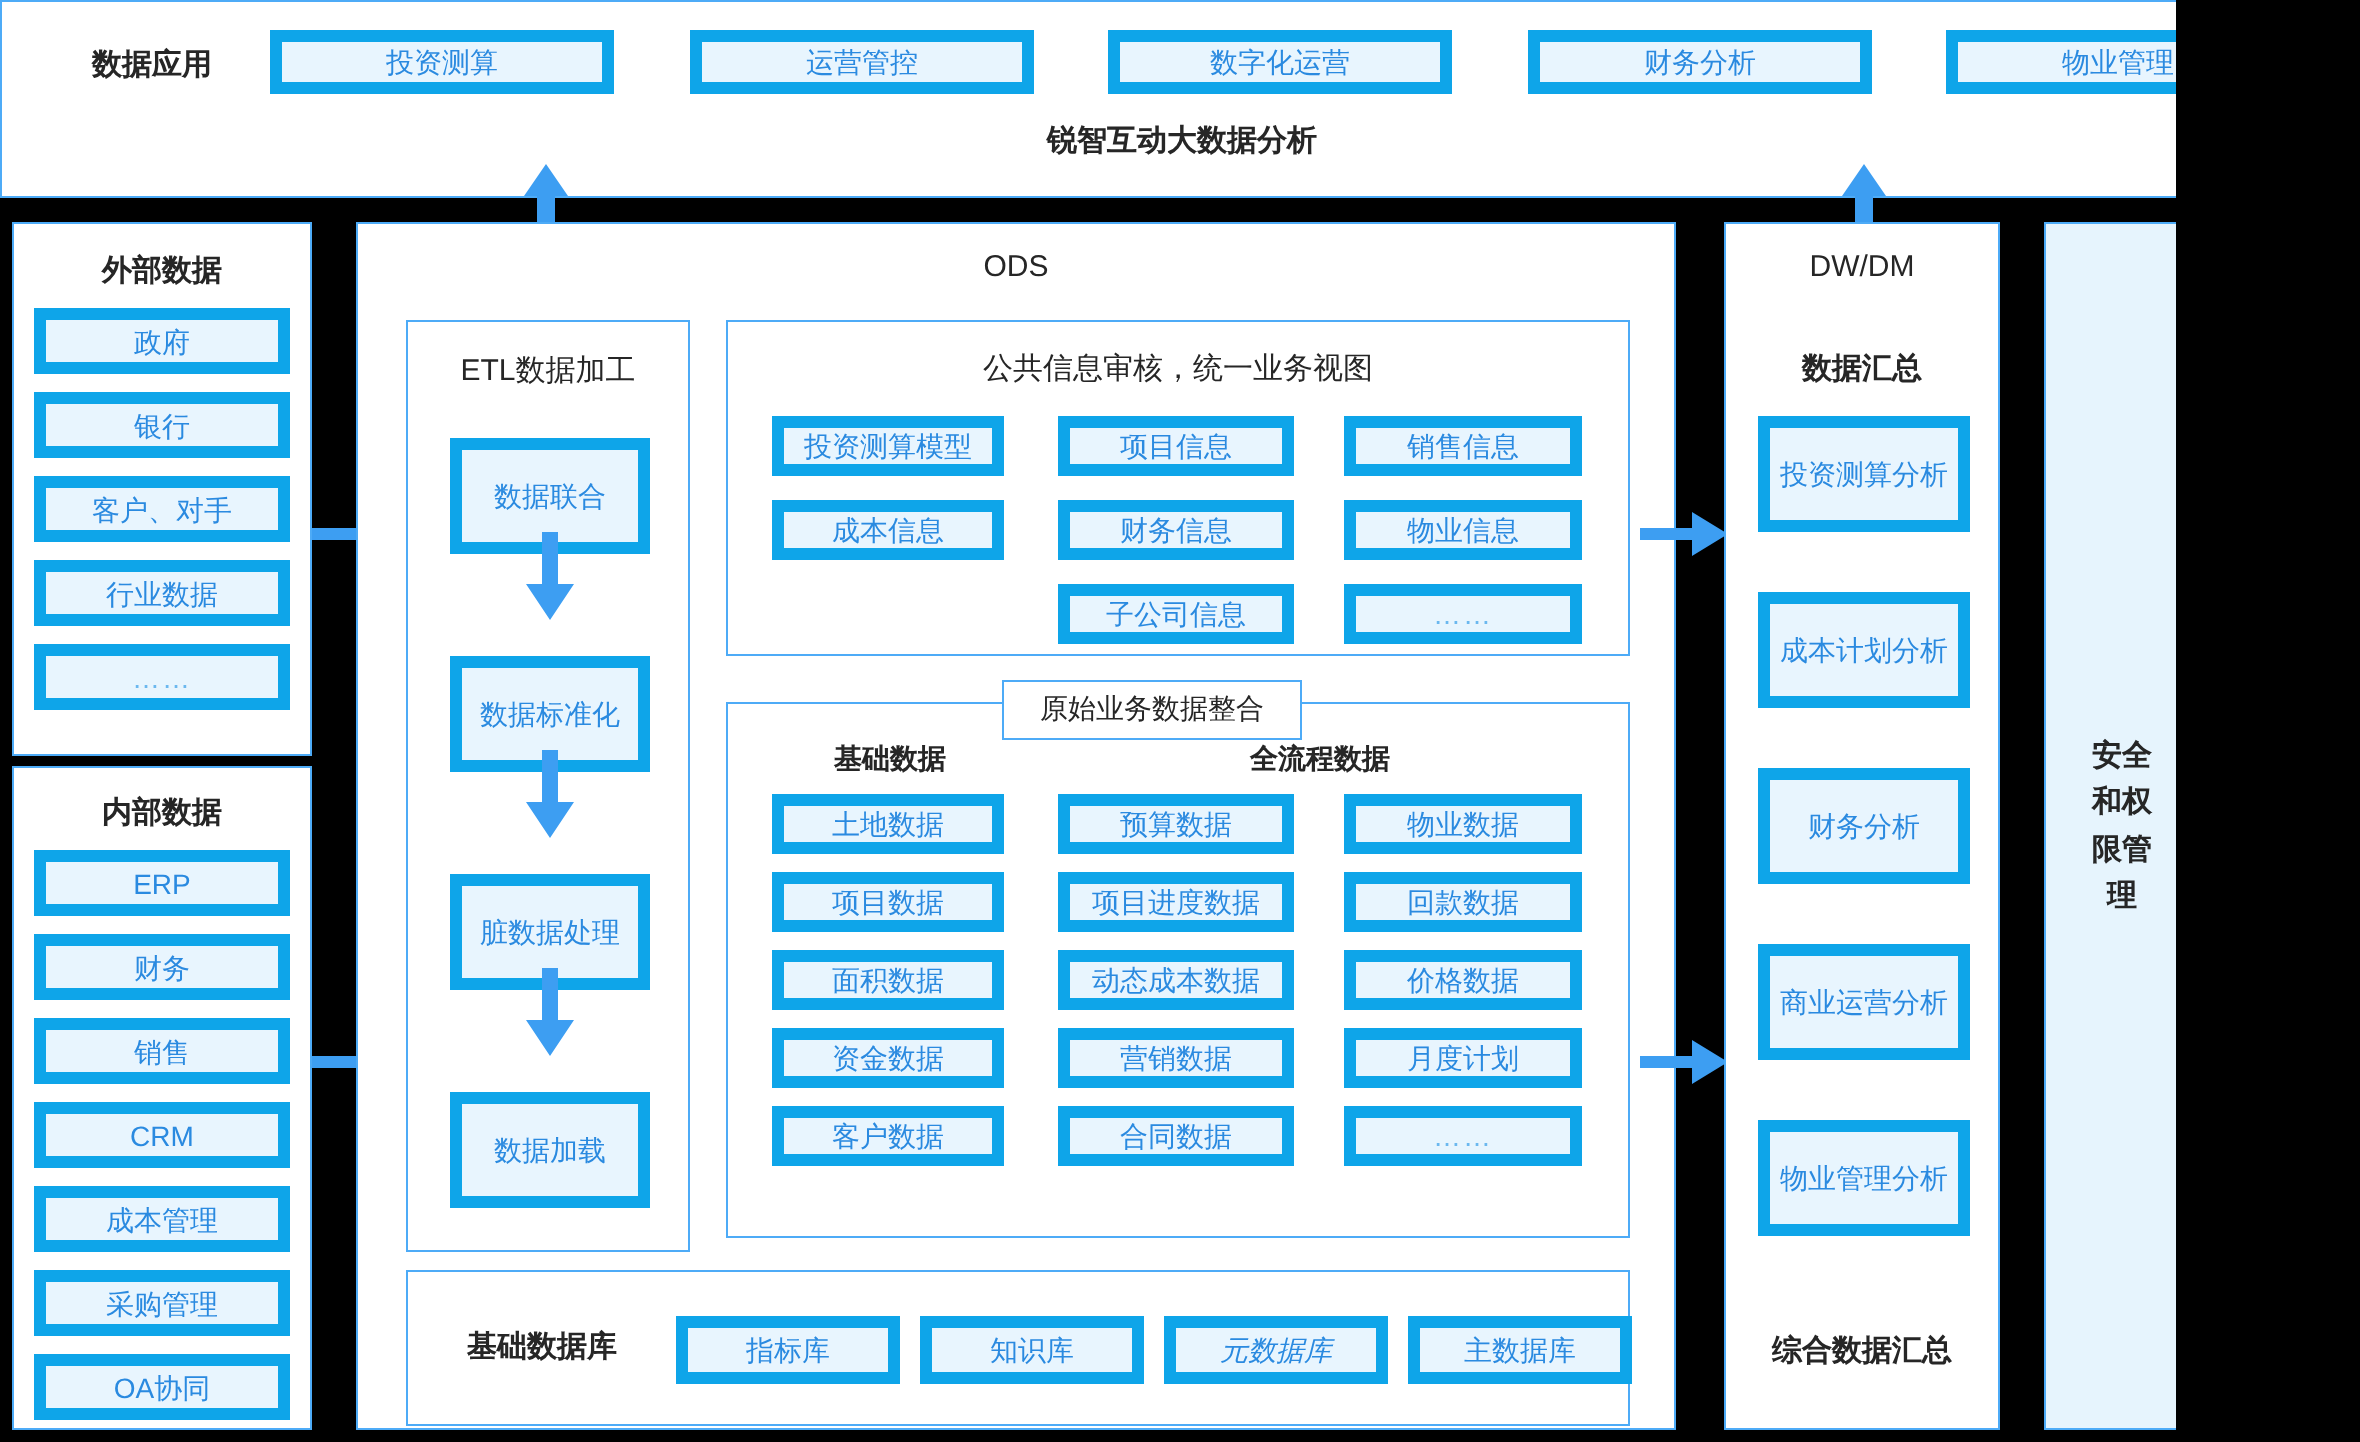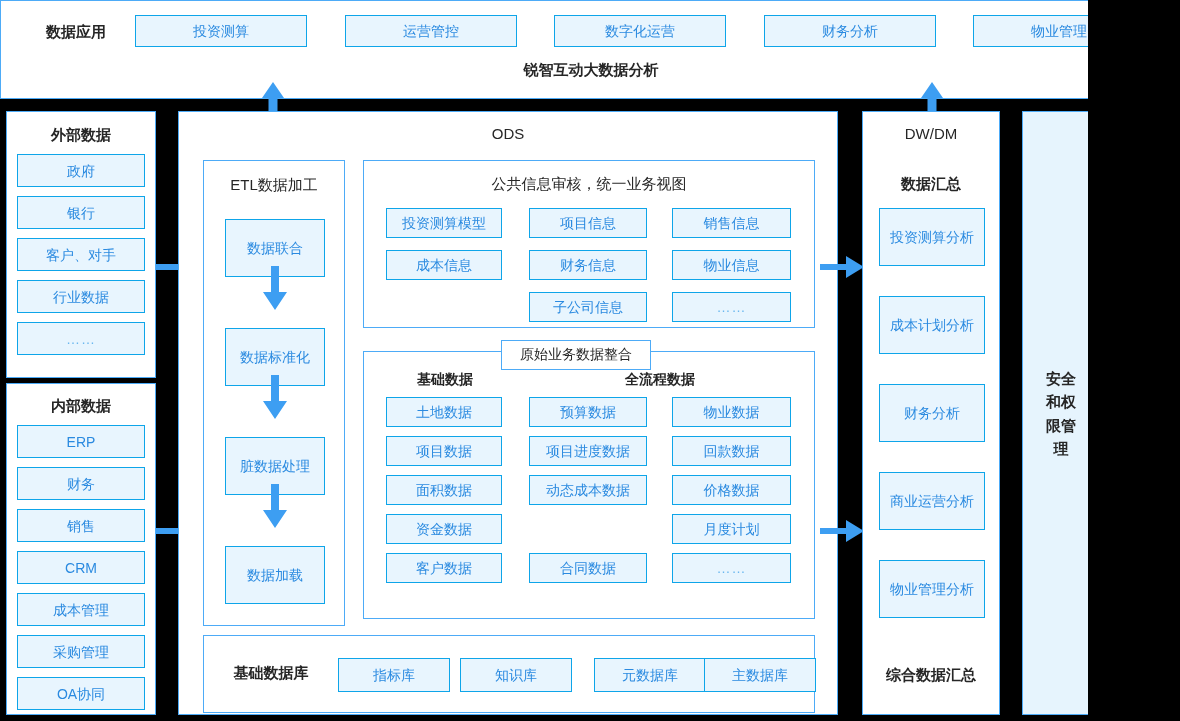--- a/index.html
+++ b/index.html
@@ -17,21 +17,21 @@
   }
 
   
   .panel {
     position: absolute;
     background: #ffffff;
     border: 1px solid #4dabf7;
   }
   .chip {
     background: #e8f5fe;
-    border: 1px solid #0ea5e9;
+    border: 6px solid #0ea5e9;
     color: #2a8ae0;
     display: flex;
     align-items: center;
     justify-content: center;
     font-size: 14px;
     line-height: 1;
     white-space: nowrap;
   }
   .chip.dots { color: #6bb8ef; letter-spacing: 1px; }
   .hdr {
@@ -248,30 +248,31 @@
       <div class="rawchip chip" style="left:22px;top:123px;width:116px;">面积数据</div>
       <div class="rawchip chip" style="left:22px;top:162px;width:116px;">资金数据</div>
       <div class="rawchip chip" style="left:22px;top:201px;width:116px;">客户数据</div>
 
       <div class="rawchip chip" style="left:165px;top:45px;width:118px;">预算数据</div>
       <div class="rawchip chip" style="left:308px;top:45px;width:119px;">物业数据</div>
       <div class="rawchip chip" style="left:165px;top:84px;width:118px;">项目进度数据</div>
       <div class="rawchip chip" style="left:308px;top:84px;width:119px;">回款数据</div>
       <div class="rawchip chip" style="left:165px;top:123px;width:118px;">动态成本数据</div>
       <div class="rawchip chip" style="left:308px;top:123px;width:119px;">价格数据</div>
+      <div class="rawchip chip" style="left:165px;top:162px;width:118px;">营销数据</div>
       <div class="rawchip chip" style="left:308px;top:162px;width:119px;">月度计划</div>
       <div class="rawchip chip" style="left:165px;top:201px;width:118px;">合同数据</div>
       <div class="rawchip chip dots" style="left:308px;top:201px;width:119px;">……</div>
     </div>
 
     <div class="panel" id="basedb">
       <div id="basedb-label">基础数据库</div>
       <div class="dbchip chip" style="left:134px;">指标库</div>
       <div class="dbchip chip" style="left:256px;">知识库</div>
-      <div class="dbchip chip" style="left:390px;">元数据库</div>
+      <div class="dbchip chip" style="left:378px;font-style:italic;">元数据库</div>
       <div class="dbchip chip" style="left:500px;">主数据库</div>
     </div>
   </div>
 
   <svg class="harrow" style="left:820px; top:253px;" width="44" height="28" viewBox="0 0 44 28">
     <path d="M0 11 L26 11 L26 3 L44 14 L26 25 L26 17 L0 17 Z" fill="#3d9ef2"></path>
   </svg>
   <svg class="harrow" style="left:820px; top:517px;" width="44" height="28" viewBox="0 0 44 28">
     <path d="M0 11 L26 11 L26 3 L44 14 L26 25 L26 17 L0 17 Z" fill="#3d9ef2"></path>
   </svg>

